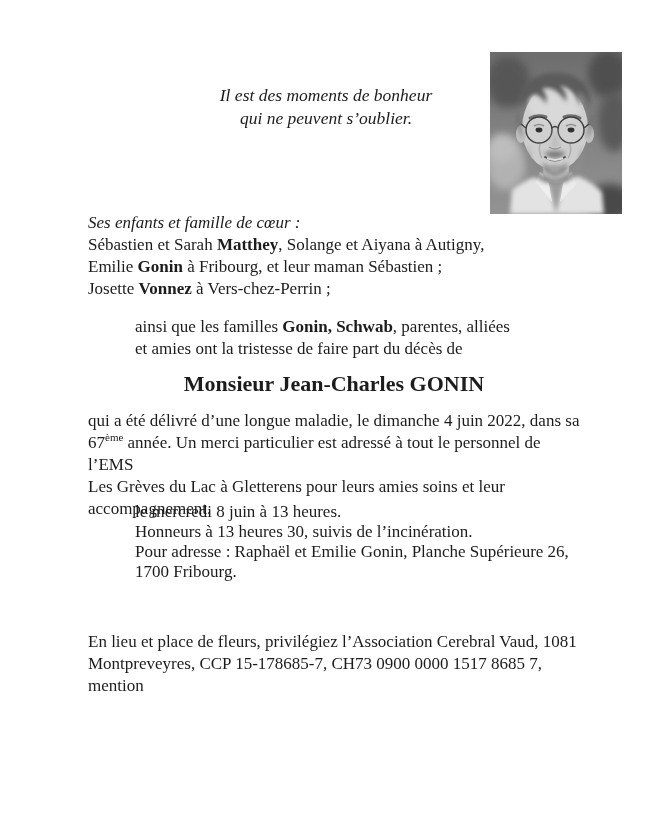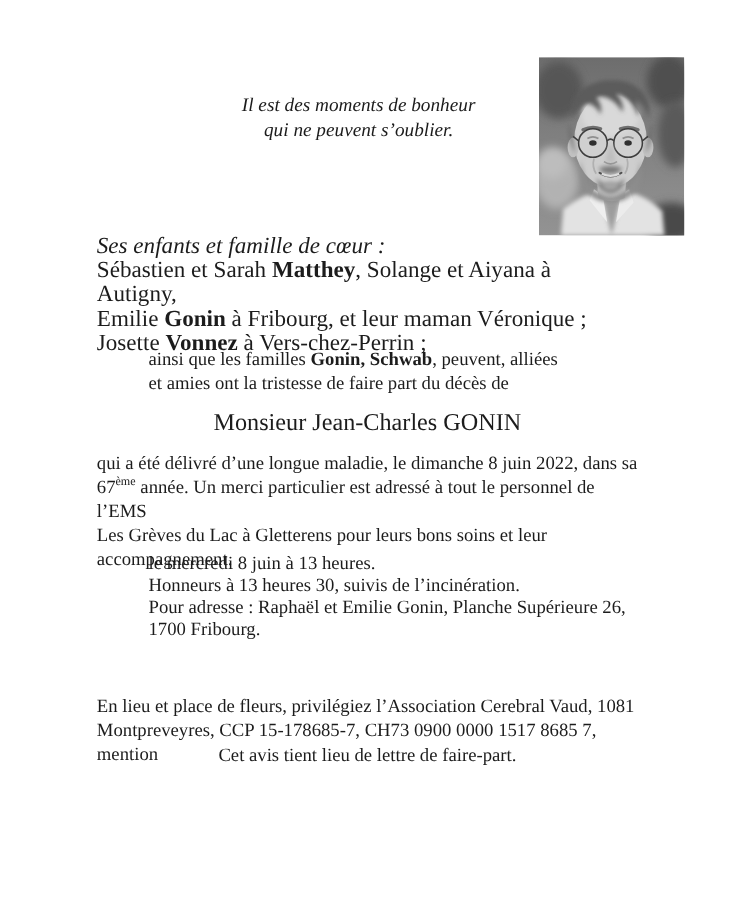--- a/index.html
+++ b/index.html
@@ -33,40 +33,40 @@
     left: 490px;
     width: 132px;
     height: 162px;
   }
   .photo svg { display: block; }
 
   .family {
     top: 212px;
     left: 88px;
     width: 470px;
-    font-size: 21px;
+    font-size: 17px;
     line-height: 22px;
   }
   .family .intro { font-style: italic; }
 
   .clause {
     top: 316px;
     left: 135px;
     width: 440px;
     font-size: 17px;
     line-height: 22px;
   }
 
   .deceased {
     top: 371px;
     left: 88px;
     width: 492px;
     text-align: center;
     font-size: 22px;
-    font-weight: normal;
+    font-weight: bold;
     line-height: 26px;
   }
 
   .obituary {
     top: 410px;
     left: 88px;
     width: 500px;
     font-size: 17px;
     line-height: 22px;
   }
@@ -183,45 +183,44 @@
       <path d="M55,105 Q65,112 75,105" stroke="#4d4d4d" stroke-width="1.8" fill="none" stroke-linecap="round"></path>
       <path d="M57,106 Q65,110 73,106" stroke="#dcdcdc" stroke-width="2" fill="none"></path>
 
       <ellipse cx="65" cy="117" rx="7" ry="4" fill="#a5a5a5" filter="url(#soft2)"></ellipse>
     </svg>
   </div>
 
   <div class="abs family">
     <div class="intro">Ses enfants et famille de cœur :</div>
     <div><span>Sébastien et Sarah </span><b>Matthey</b><span>, Solange et Aiyana à Autigny,</span></div>
-    <div><span>Emilie </span><b>Gonin</b><span> à Fribourg, et leur maman Véronique ;</span></div>
+    <div><span>Emilie </span><b>Gonin</b><span> à Fribourg, et leur maman Sébastien ;</span></div>
     <div><span>Josette </span><b>Vonnez</b><span> à Vers-chez-Perrin ;</span></div>
   </div>
 
   <div class="abs clause">
-    <div><span>ainsi que les familles </span><b>Gonin, Schwab</b><span>, peuvent, alliées</span></div>
+    <div><span>ainsi que les familles </span><b>Gonin, Schwab</b><span>, parentes, alliées</span></div>
     <div>et amies ont la tristesse de faire part du décès de</div>
   </div>
 
   <div class="abs deceased">Monsieur Jean-Charles GONIN</div>
 
   <div class="abs obituary">
-    <div>qui a été délivré d’une longue maladie, le dimanche 8 juin 2022, dans sa</div>
+    <div>qui a été délivré d’une longue maladie, le dimanche 4 juin 2022, dans sa</div>
     <div><span>67</span><sup>ème</sup><span> année. Un merci particulier est adressé à tout le personnel de l’EMS</span></div>
-    <div>Les Grèves du Lac à Gletterens pour leurs bons soins et leur</div>
+    <div>Les Grèves du Lac à Gletterens pour leurs amies soins et leur</div>
     <div>accompagnement.</div>
   </div>
 
   <div class="abs ceremony">
     <div>le mercredi 8 juin à 13 heures.</div>
     <div>Honneurs à 13 heures 30, suivis de l’incinération.</div>
     <div>Pour adresse : Raphaël et Emilie Gonin, Planche Supérieure 26,</div>
     <div>1700 Fribourg.</div>
   </div>
 
   <div class="abs donation">
     <div>En lieu et place de fleurs, privilégiez l’Association Cerebral Vaud, 1081</div>
     <div>Montpreveyres, CCP 15-178685-7, CH73 0900 0000 1517 8685 7, mention</div>
   </div>
 
-  <div class="abs closing">Cet avis tient lieu de lettre de faire-part.</div>
 
 </div>
 
 </body></html>

